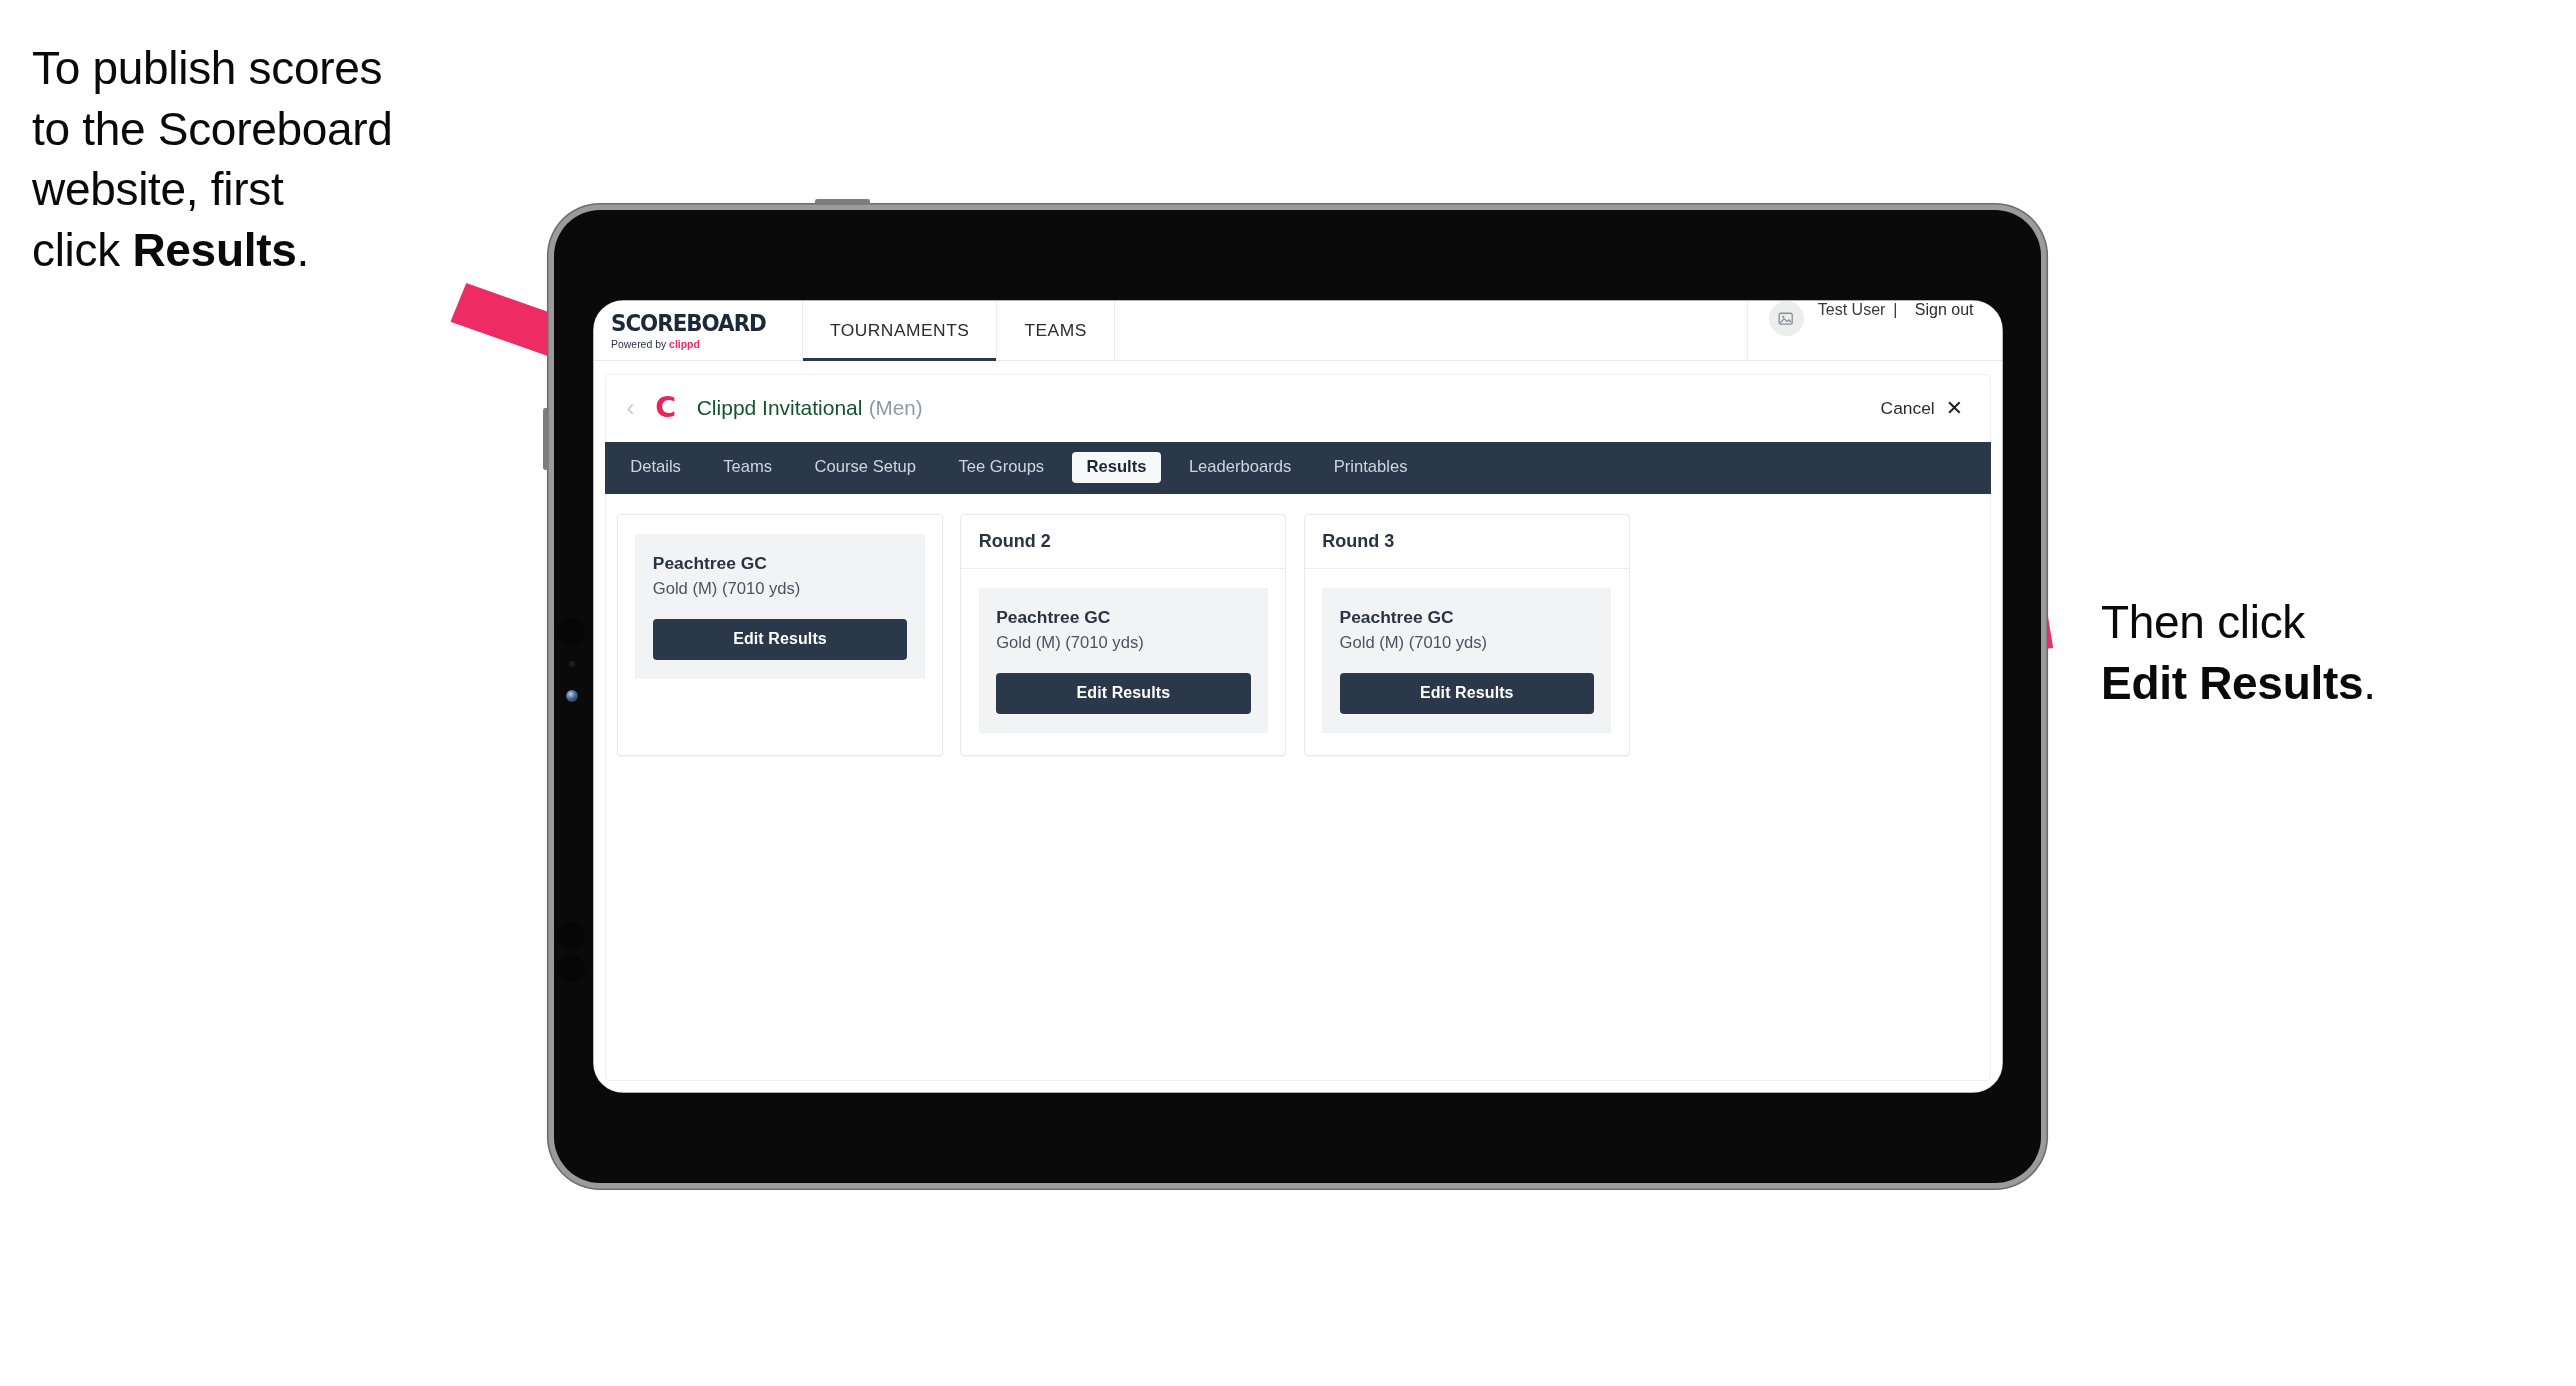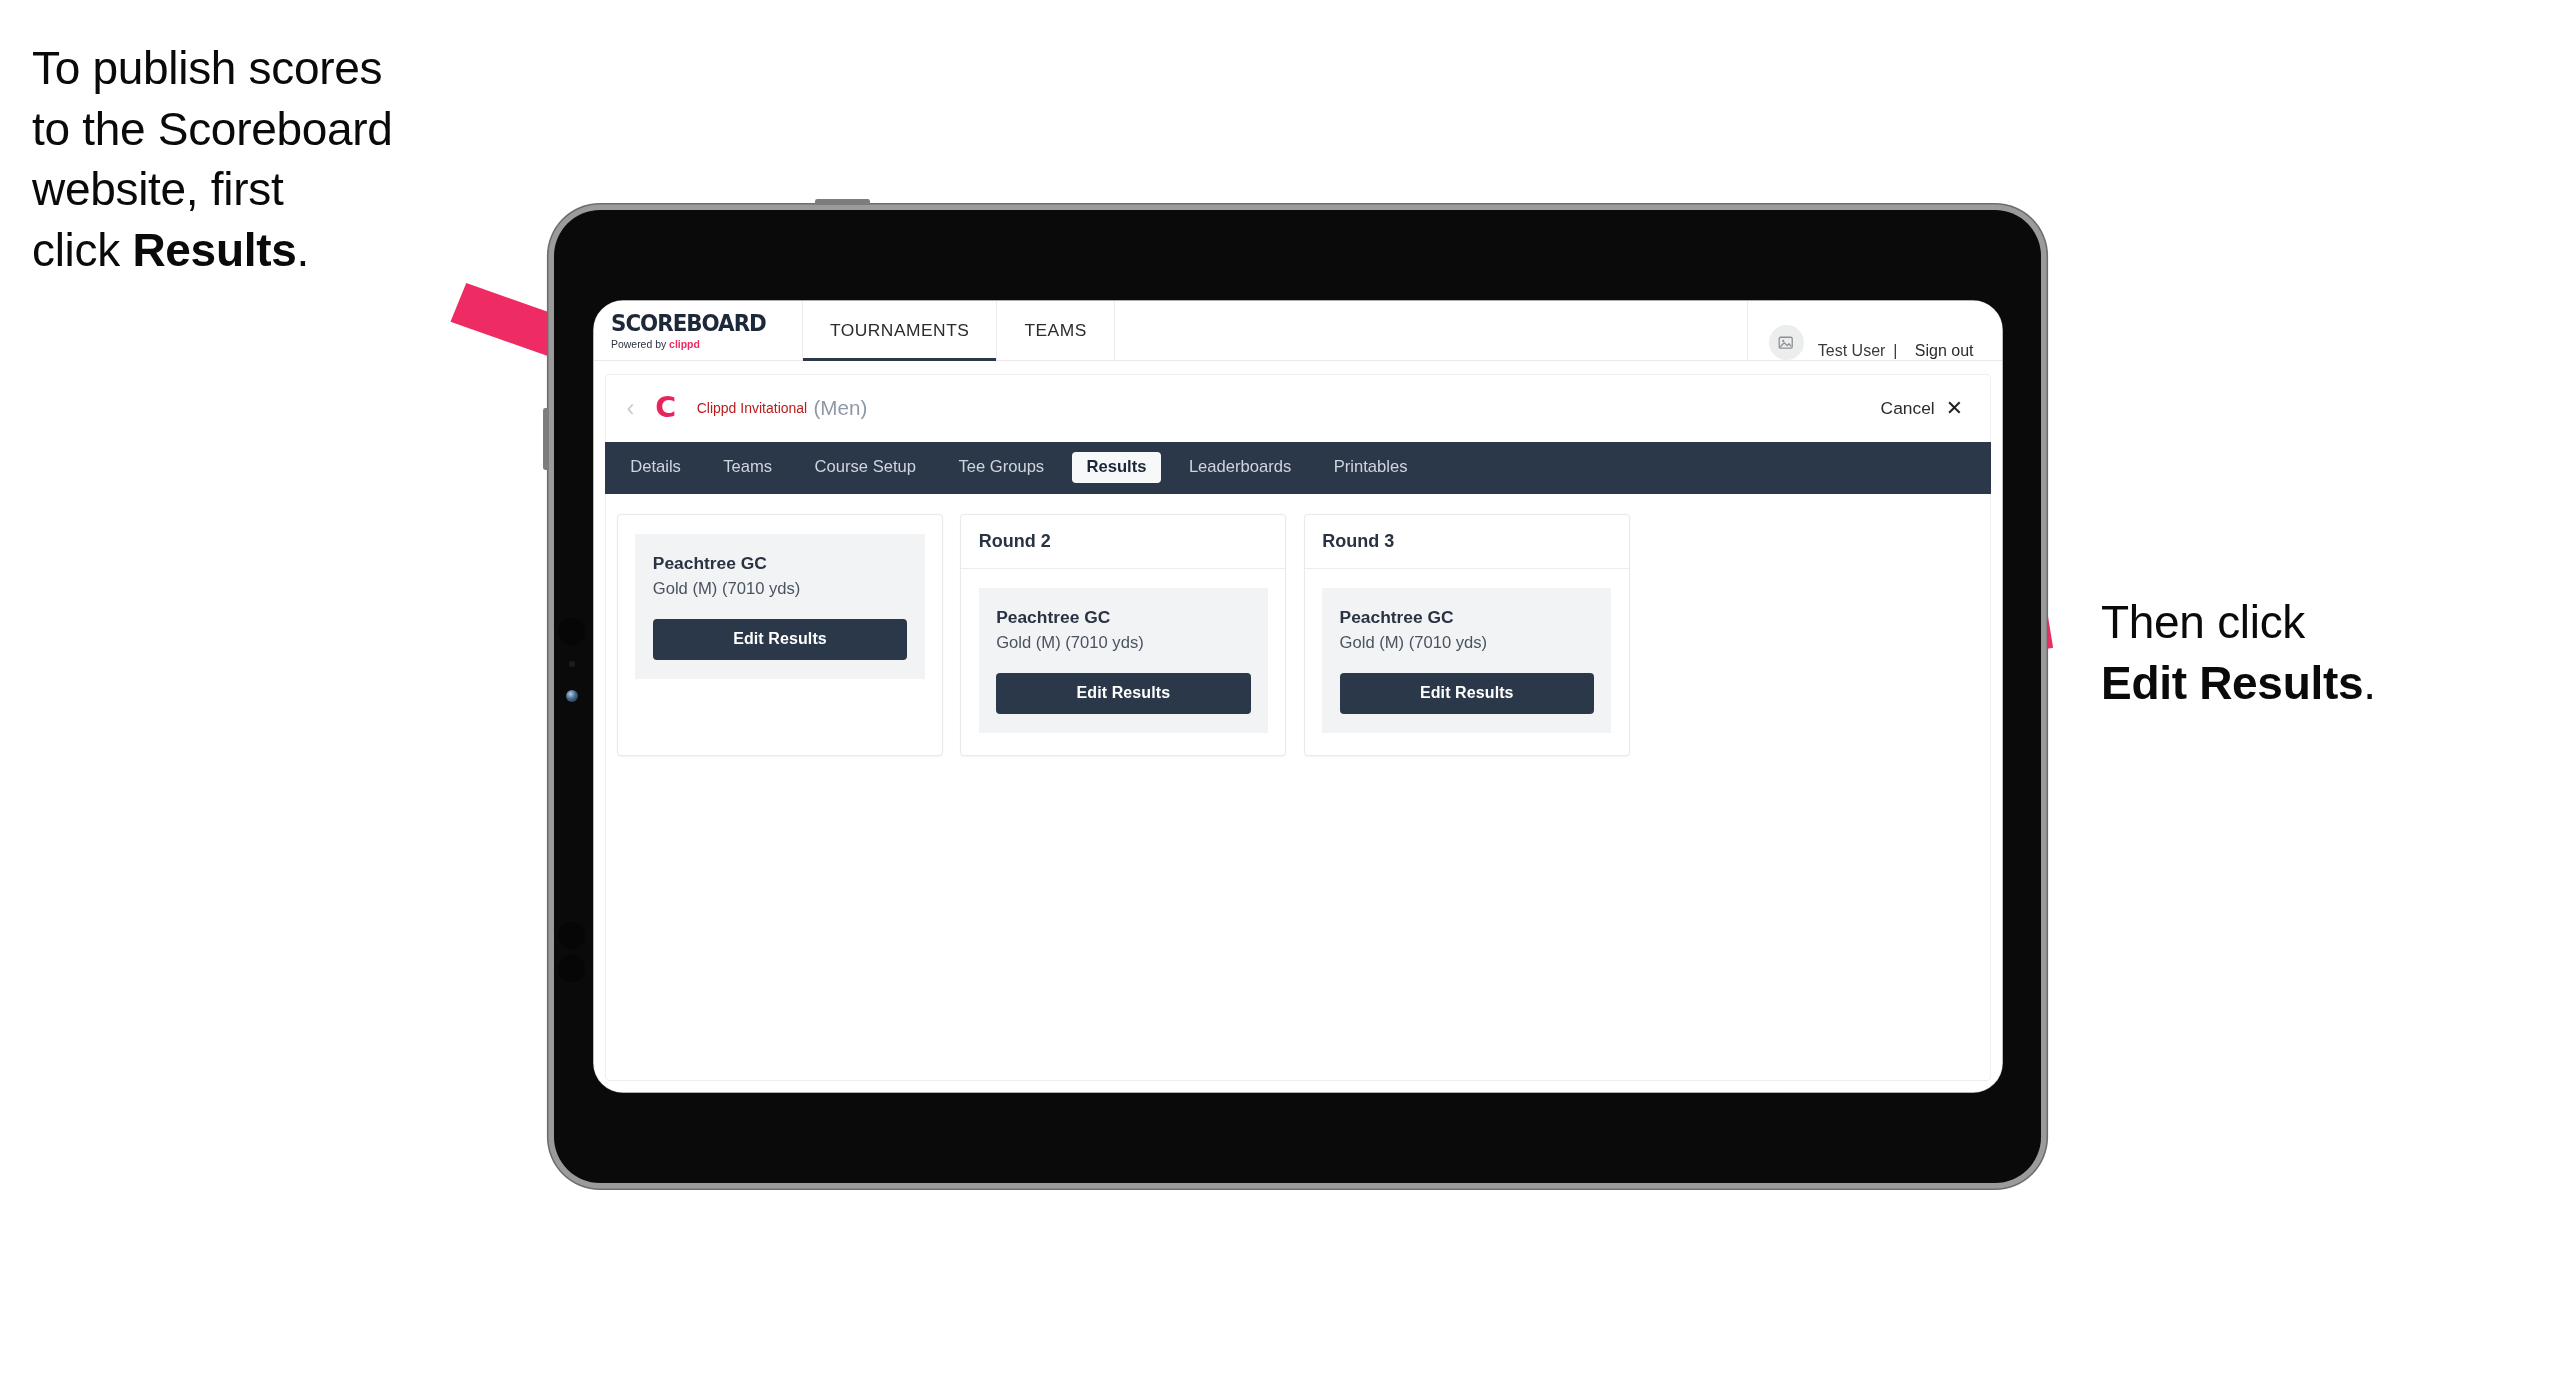--- a/index.html
+++ b/index.html
@@ -87,21 +87,21 @@
     font-size: 17.4px; letter-spacing: 0.5px; color: #2c2c2c;
     border-right: 0.8px solid #ececee; position: relative;
     font-family: "Liberation Sans", sans-serif;
   }
   .topnav-item.active::after {
     content: ""; position: absolute; left: 0; right: 0; bottom: -0.8px;
     height: 3.2px; background: #2b3849;
   }
   #topnav-spacer { flex: 1; border-right: 0.8px solid #ececee; }
 
-  #user-zone { display: flex; align-items: flex-end; gap: 14.2px; padding: 0 28.5px 0 20.6px; }
+  #user-zone { display: flex; align-items: flex-start; gap: 14.2px; padding: 0 28.5px 0 20.6px; }
   #avatar {
     width: 35px; height: 35px; border-radius: 50%; background: #eceded;
     display: flex; align-items: center; justify-content: center;
   }
   #user-text { font-size: 16px; color: #3a3a3a; display:flex; align-items:center; gap: 4.7px;}
   #user-sep { color: #3a3a3a; margin: 0 3.2px; }
   #signout { font-size: 16px; color: #2c2c2c; }
 
   
   #tourn-header {
@@ -112,21 +112,21 @@
     border: 0.8px solid #eceef1;
     border-bottom: none;
     border-radius: 4.7px 4.7px 0 0;
   }
   #back-chevron { width: 20.6px; color: #c9ccd2; font-size: 24px; line-height:1; margin-right: 8px; }
   #tourn-logo {
     font-family: "DejaVu Sans", sans-serif;
     font-weight: 800; font-size: 28.5px; color: #e8245c; line-height: 1;
     margin-right: 20.6px;
   }
-  #tourn-name { font-size: 14px; color: #b91c1c; }
+  #tourn-name { font-size: 21px; color: #14532d; }
   #tourn-gender { font-size: 20.6px; color: #8e99a6; margin-left: 6.3px; }
   #tourn-spacer { flex: 1; }
   #cancel-btn { display: flex; align-items: center; gap: 11px; font-size: 17.4px; color: #2c2c2c; }
   #cancel-x { font-size: 20.6px; line-height: 1; color:#1f1f1f; }
 
   
   #tabstrip {
     display: flex; align-items: center; gap: 14px;
     height: 52px; background: #2b3849;
     margin: 0 11px; padding: 0 11px;

